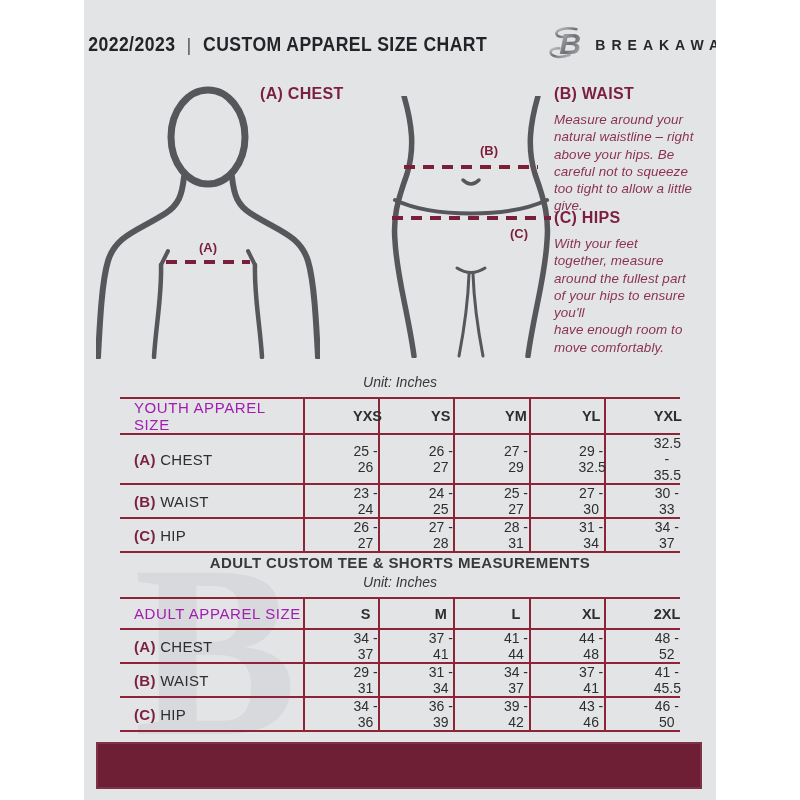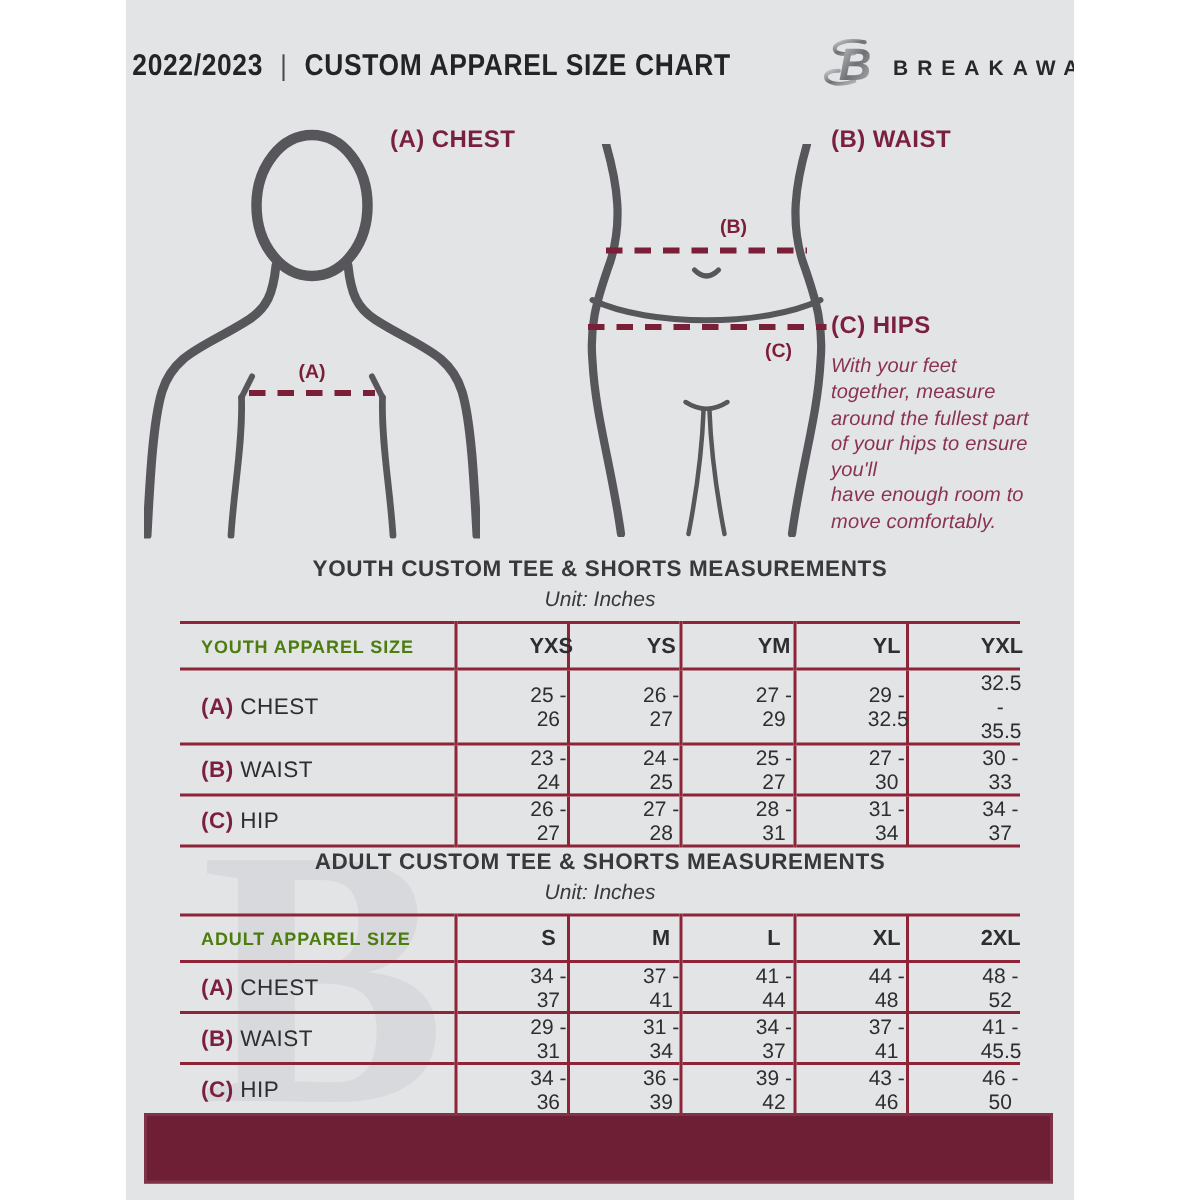--- a/index.html
+++ b/index.html
@@ -77,22 +77,22 @@
   table{
     width:560px;margin:7px auto 0;border-collapse:collapse;
     color:var(--ink);table-layout:fixed;
   }
   table{border-bottom:2px solid var(--line);}
   tr{border-top:2px solid var(--line);}
   th,td{height:31px;vertical-align:middle;}
   th+th,td+td{border-left:2px solid var(--line);padding-left:48px;}
   col.c-label{width:184px;}
   .hcell-label{
-    text-align:left;padding-left:14px;font-weight:700;
-    font-size:12px;letter-spacing:.6px;color:#4d7c0f;
+    text-align:left;padding-left:14px;font-weight:400;
+    font-size:15px;letter-spacing:.6px;color:#a21caf;
   }
   th.hcell-size{font-weight:700;font-size:14.5px;}
   td.rowlabel{text-align:left;padding-left:14px;font-size:15px;letter-spacing:.3px;}
   td.rowlabel .marker{color:var(--accent);font-weight:800;}
   td.val{text-align:center;font-size:14px;font-weight:400;}
   .adult-block{margin-top:1px;}
 
   
   .footer-bar{
     position:absolute;left:12px;top:742px;width:606px;height:47px;
@@ -165,35 +165,35 @@
         <text x="102" y="59" text-anchor="middle" font-size="13" font-weight="bold" fill="#7b1f38">(B)</text>
         <line x1="5" y1="122" x2="164" y2="122" stroke="#7b1f38" stroke-width="4" stroke-dasharray="11 8"></line>
         <text x="132" y="142" text-anchor="middle" font-size="13" font-weight="bold" fill="#7b1f38">(C)</text>
       </svg>
 
       <div class="gtext gtext-a">
         <div class="sec-h">(A) CHEST</div>
       </div>
       <div class="gtext gtext-b">
         <div class="sec-h">(B) WAIST</div>
+        <div class="sec-p">Measure around your natural waistline – right above your hips. Be careful not to squeeze too tight to allow a little give.</div>
       </div>
       <div class="gtext gtext-c">
         <div class="sec-h">(C) HIPS</div>
         <div class="sec-p prewrap">With your feet
 together, measure
 around the fullest part
 of your hips to ensure
 you'll
 have enough room to
 move comfortably.</div>
       </div>
     </div>
 
     <div class="tbl-block">
-      <div class="tbl-title">YOUTH CUSTOM TEE &amp; SHORTS MEASUREMENTS</div>
       <div class="tbl-unit">Unit: Inches</div>
       <table>
         <colgroup>
             <col class="c-label">
             <col>
             <col>
             <col>
             <col>
             <col>
           </colgroup>

